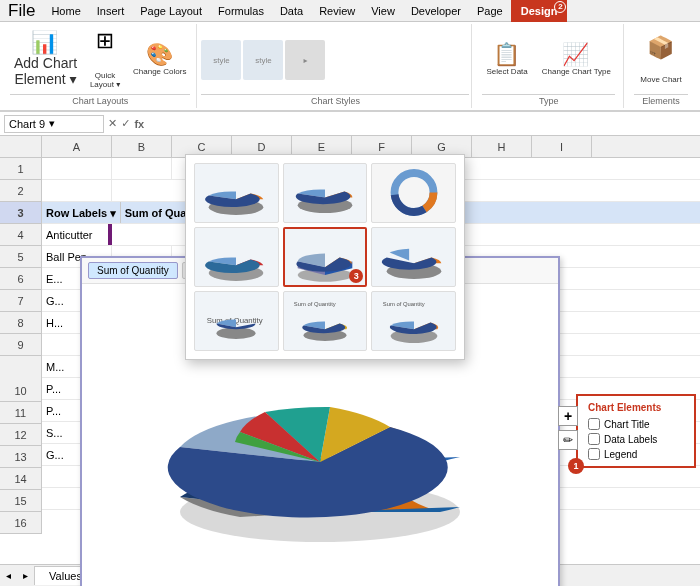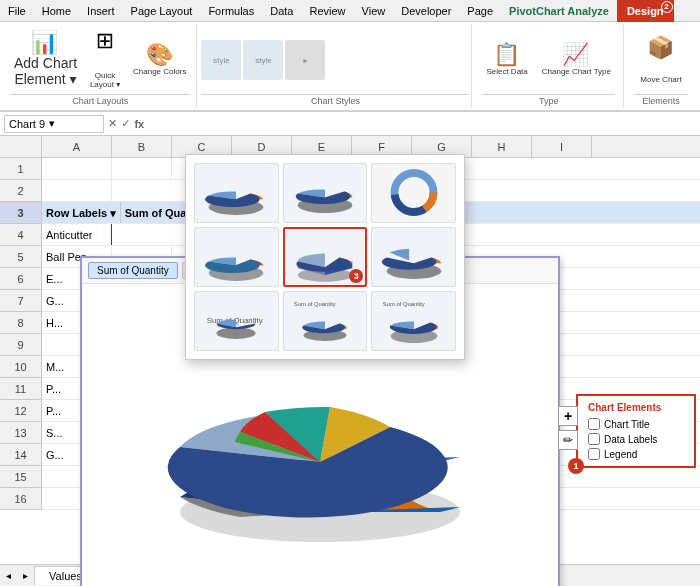--- a/index.html
+++ b/index.html
@@ -2,31 +2,30 @@
 <html><head>
   <meta charset="utf-8">
   <style>
     * { box-sizing: border-box; margin: 0; padding: 0; }
     body { font-family: 'Segoe UI', Arial, sans-serif; font-size: 11px; background: #fff; width: 700px; height: 586px; overflow: hidden; position: relative; }
   </style>
 </head>
 <body>
 
 <div style="display:flex; align-items:center; height:22px; background:#f0f0f0; border-bottom:1px solid #c8c8c8;">
-  <span style="padding:2px 8px; font-size:11px; cursor:pointer;">File</span>
+  <span style="padding:2px 8px; font-size:17px; cursor:pointer;">File</span>
   <span style="padding:2px 8px; font-size:11px; cursor:pointer;">Home</span>
   <span style="padding:2px 8px; font-size:11px; cursor:pointer;">Insert</span>
   <span style="padding:2px 8px; font-size:11px; cursor:pointer;">Page Layout</span>
   <span style="padding:2px 8px; font-size:11px; cursor:pointer;">Formulas</span>
   <span style="padding:2px 8px; font-size:11px; cursor:pointer;">Data</span>
   <span style="padding:2px 8px; font-size:11px; cursor:pointer;">Review</span>
   <span style="padding:2px 8px; font-size:11px; cursor:pointer;">View</span>
   <span style="padding:2px 8px; font-size:11px; cursor:pointer;">Developer</span>
   <span style="padding:2px 8px; font-size:11px; cursor:pointer;">Page</span>
-  <span style="padding:2px 8px; font-size:11px; cursor:pointer; color:#217346; font-weight:bold;">PivotChart Analyze</span>
   <span style="padding:2px 10px; font-size:11px; cursor:pointer; background:#c8361e; color:#fff; font-weight:bold; height:22px; display:flex; align-items:center; position:relative;">
     Design
     <span style="position:absolute; top:1px; right:1px; background:#c8361e; color:#fff; border:1px solid #fff; border-radius:50%; width:12px; height:12px; font-size:8px; display:flex; align-items:center; justify-content:center;">2</span>
   </span>
 </div>
 
 <div style="background:#fff; border-bottom:2px solid #d0d0d0; height:90px; display:flex; align-items:stretch; padding:2px 4px; gap:2px;">
 
   <div style="display:flex; flex-direction:column; align-items:center; padding:2px 6px; border-right:1px solid #e0e0e0; justify-content:space-between; min-width:120px;">
     <div style="display:flex; gap:4px; flex:1; align-items:center;">
@@ -118,21 +117,21 @@
     <div style="width:42px; background:#f0f0f0; border-right:1px solid #c8c8c8;">
       <div style="height:22px; text-align:center; border-bottom:1px solid #c8c8c8; line-height:22px; font-size:11px; color:#444;">1</div>
       <div style="height:22px; text-align:center; border-bottom:1px solid #c8c8c8; line-height:22px; font-size:11px; color:#444;">2</div>
       <div style="height:22px; text-align:center; border-bottom:1px solid #c8c8c8; line-height:22px; font-size:11px; color:#444; background:#d0d8f0; font-weight:bold;">3</div>
       <div style="height:22px; text-align:center; border-bottom:1px solid #c8c8c8; line-height:22px; font-size:11px; color:#444;">4</div>
       <div style="height:22px; text-align:center; border-bottom:1px solid #c8c8c8; line-height:22px; font-size:11px; color:#444;">5</div>
       <div style="height:22px; text-align:center; border-bottom:1px solid #c8c8c8; line-height:22px; font-size:11px; color:#444;">6</div>
       <div style="height:22px; text-align:center; border-bottom:1px solid #c8c8c8; line-height:22px; font-size:11px; color:#444;">7</div>
       <div style="height:22px; text-align:center; border-bottom:1px solid #c8c8c8; line-height:22px; font-size:11px; color:#444;">8</div>
       <div style="height:22px; text-align:center; border-bottom:1px solid #c8c8c8; line-height:22px; font-size:11px; color:#444;">9</div>
-      <div style="height:22px; text-align:center; border-bottom:1px solid #c8c8c8; line-height:22px; font-size:11px; color:#444;">10</div>
+      <div style="height:22px; text-align:center; border-bottom:1px solid #c8c8c8; line-height:22px; font-size:11px; color:#444;margin-top:24px;">10</div>
       <div style="height:22px; text-align:center; border-bottom:1px solid #c8c8c8; line-height:22px; font-size:11px; color:#444;">11</div>
       <div style="height:22px; text-align:center; border-bottom:1px solid #c8c8c8; line-height:22px; font-size:11px; color:#444;">12</div>
       <div style="height:22px; text-align:center; border-bottom:1px solid #c8c8c8; line-height:22px; font-size:11px; color:#444;">13</div>
       <div style="height:22px; text-align:center; border-bottom:1px solid #c8c8c8; line-height:22px; font-size:11px; color:#444;">14</div>
       <div style="height:22px; text-align:center; border-bottom:1px solid #c8c8c8; line-height:22px; font-size:11px; color:#444;">15</div>
       <div style="height:22px; text-align:center; border-bottom:1px solid #c8c8c8; line-height:22px; font-size:11px; color:#444;">16</div>
     </div>
 
     <div style="flex:1; overflow:hidden;">
 
@@ -147,21 +146,21 @@
         <div style="flex:1;"></div>
       </div>
 
       <div style="display:flex; height:22px; border-bottom:1px solid #e8e8e8; background:#d6e4f7;">
         <div style="min-width:70px; border-right:1px solid #c8c8c8; padding:0 4px; font-size:11px; line-height:22px; font-weight:bold; background:#d6e4f7;">Row Labels ▾</div>
         <div style="min-width:60px; border-right:1px solid #c8c8c8; padding:0 4px; font-size:11px; line-height:22px; font-weight:bold; background:#d6e4f7; overflow:hidden; white-space:nowrap;">Sum of Quan...</div>
         <div style="flex:1; background:#d6e4f7;"></div>
       </div>
 
       <div style="display:flex; height:22px; border-bottom:1px solid #e8e8e8;">
-        <div style="min-width:70px; border-right:1px solid #701a75; padding:0 4px; font-size:11px; line-height:22px;">Anticutter</div>
+        <div style="min-width:70px; border-right:4px solid #701a75; padding:0 4px; font-size:11px; line-height:22px;">Anticutter</div>
         <div style="flex:1;"></div>
       </div>
 
       <div style="display:flex; height:22px; border-bottom:1px solid #e8e8e8;">
         <div style="min-width:70px; border-right:1px solid #e8e8e8; padding:0 4px; font-size:11px; line-height:22px;">Ball Pen</div>
         <div style="min-width:60px; border-right:1px solid #e8e8e8; padding:0 4px; font-size:11px; line-height:22px; text-align:right;"></div>
         <div style="min-width:60px; border-right:1px solid #e8e8e8; padding:0 4px; font-size:11px; line-height:22px; text-align:center;">3000</div>
         <div style="min-width:60px; border-right:1px solid #e8e8e8; padding:0 4px; font-size:11px; line-height:22px; text-align:center;">2870</div>
         <div style="min-width:60px; border-right:1px solid #e8e8e8; padding:0 4px; font-size:11px; line-height:22px; text-align:center;">130</div>
         <div style="flex:1;"></div>

